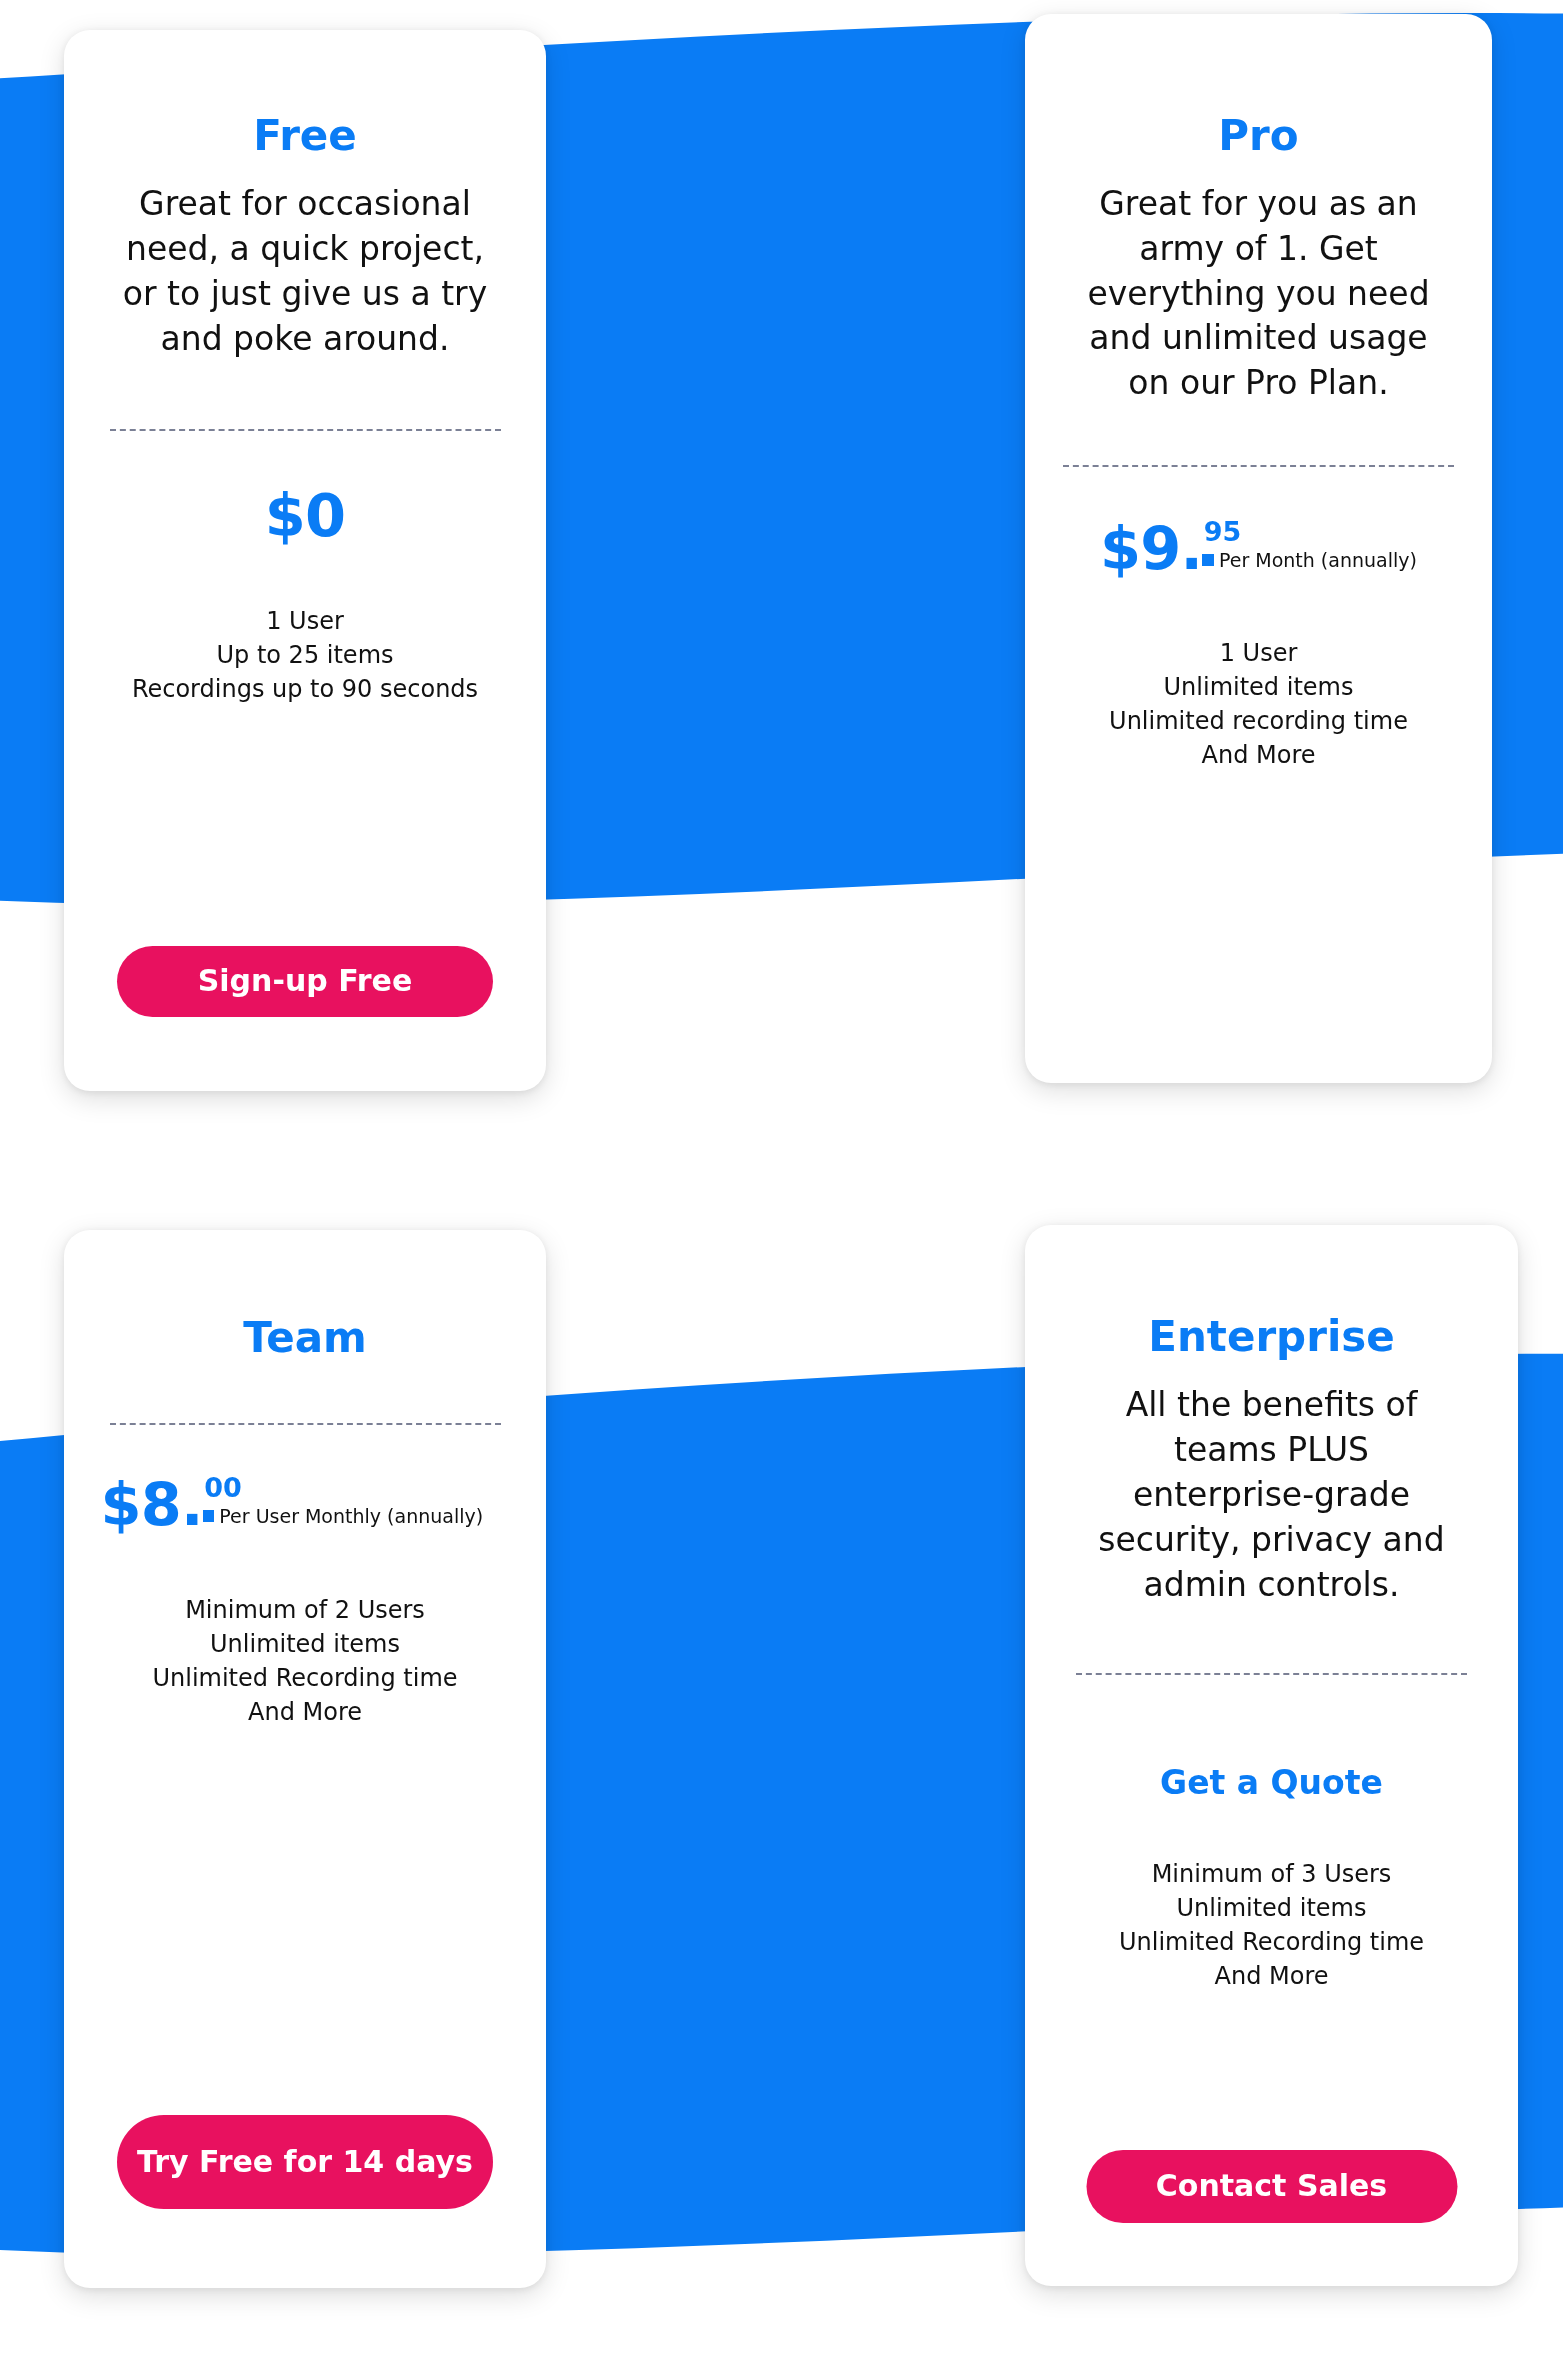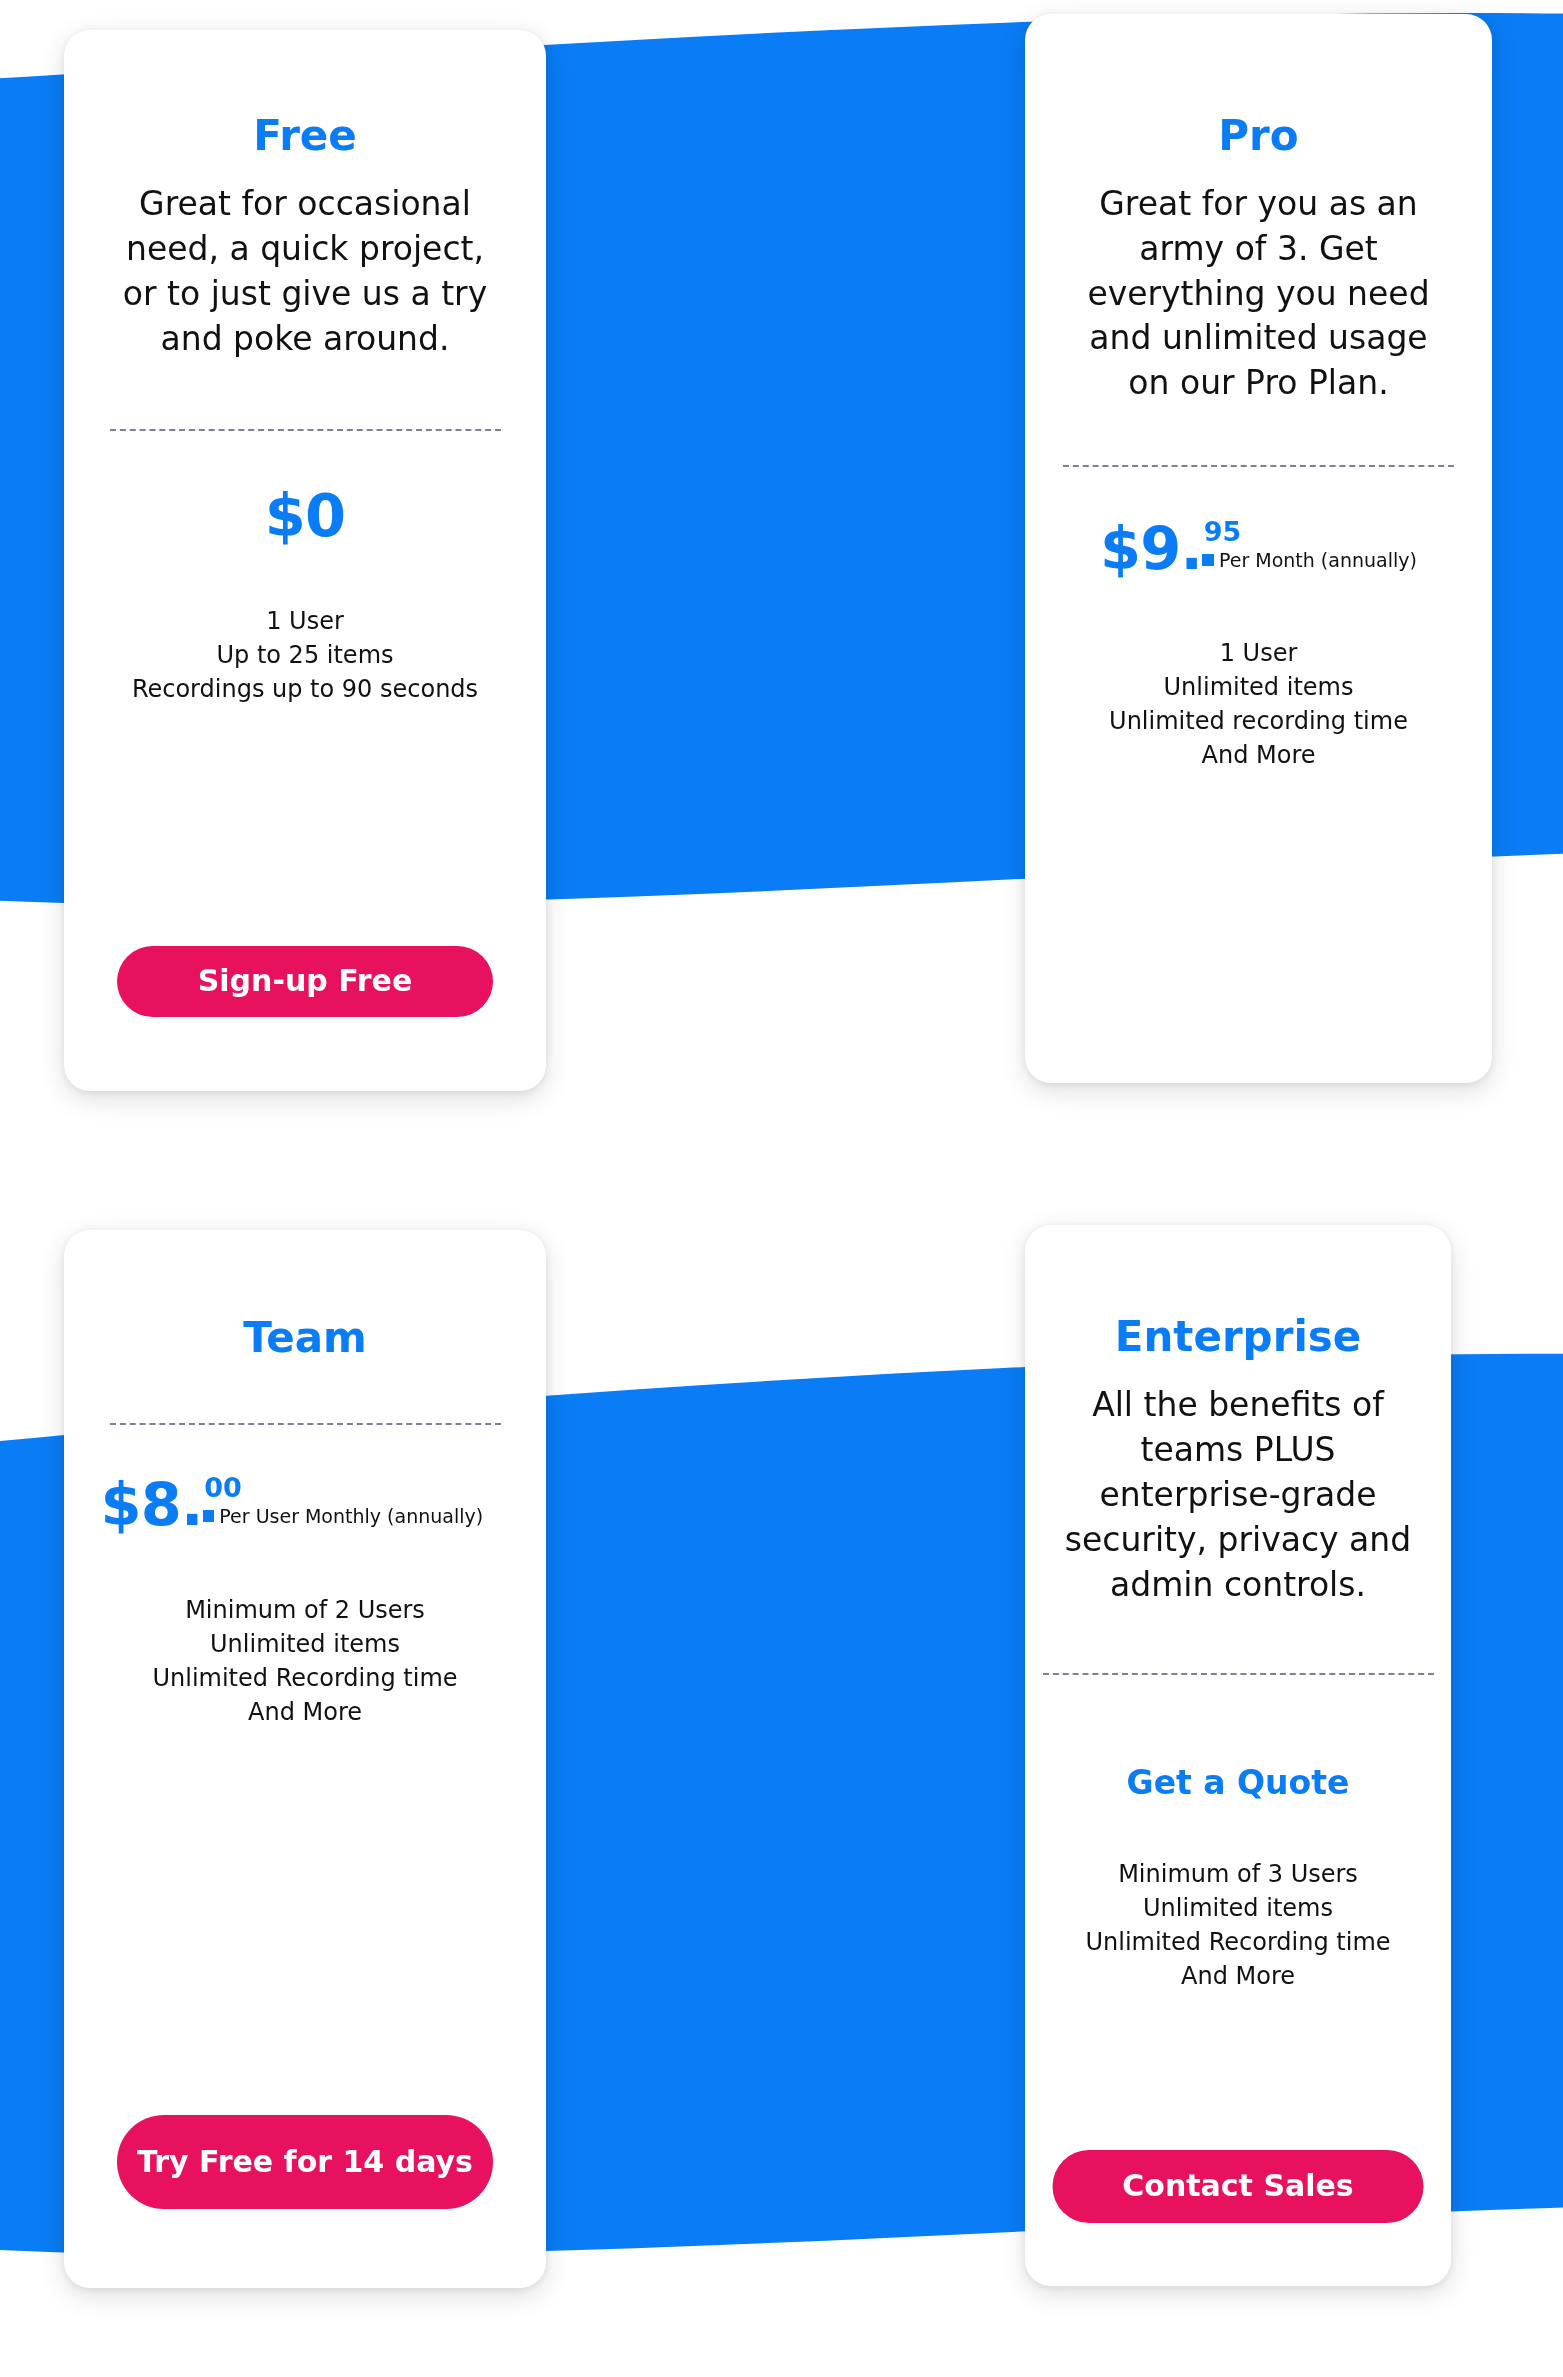--- a/index.html
+++ b/index.html
@@ -42,21 +42,21 @@
     box-sizing: border-box;
     display: flex;
     flex-direction: column;
     align-items: center;
   }
 
   
   .card-free       { left: 64px;   top: 30px;   width: 482px;  height: 1061px; padding: 0 36px; }
   .card-pro        { left: 1025px; top: 13.6px;   width: 467px;  height: 1069px; padding: 0 6px; }
   .card-team       { left: 64px;   top: 1230px; width: 482px;  height: 1058px; padding: 0 23px; }
-  .card-enterprise { left: 1025px; top: 1225px; width: 426px;  height: 1061px; padding: 0 18px; }
+  .card-enterprise { left: 1025px; top: 1225px; width: 493px;  height: 1061px; padding: 0 18px; }
 
   .plan-name {
     color: #0a7cf5;
     font-weight: bold;
     font-size: 42px;
     line-height: 1.1;
     text-align: center;
     margin: 0;
     padding: 0;
   }
@@ -212,21 +212,21 @@
     <ul class="features">
       <li>1 User</li>
       <li>Up to 25 items</li>
       <li>Recordings up to 90 seconds</li>
     </ul>
     <button class="cta">Sign-up Free</button>
   </div>
 
   <div class="card card-pro">
     <h2 class="plan-name">Pro</h2>
-    <p class="plan-desc">Great for you as an army of 3. Get everything you need and unlimited usage on our Pro Plan.</p>
+    <p class="plan-desc">Great for you as an army of 1. Get everything you need and unlimited usage on our Pro Plan.</p>
     <hr class="divider">
     <div class="price-row">
       <span class="price-main">$9.</span>
       <span class="price-side">
         <span class="price-cents">95</span>
         <span class="price-period">
           <span class="period-bullet"></span>
           <span>Per Month (annually)</span>
         </span>
       </span>

